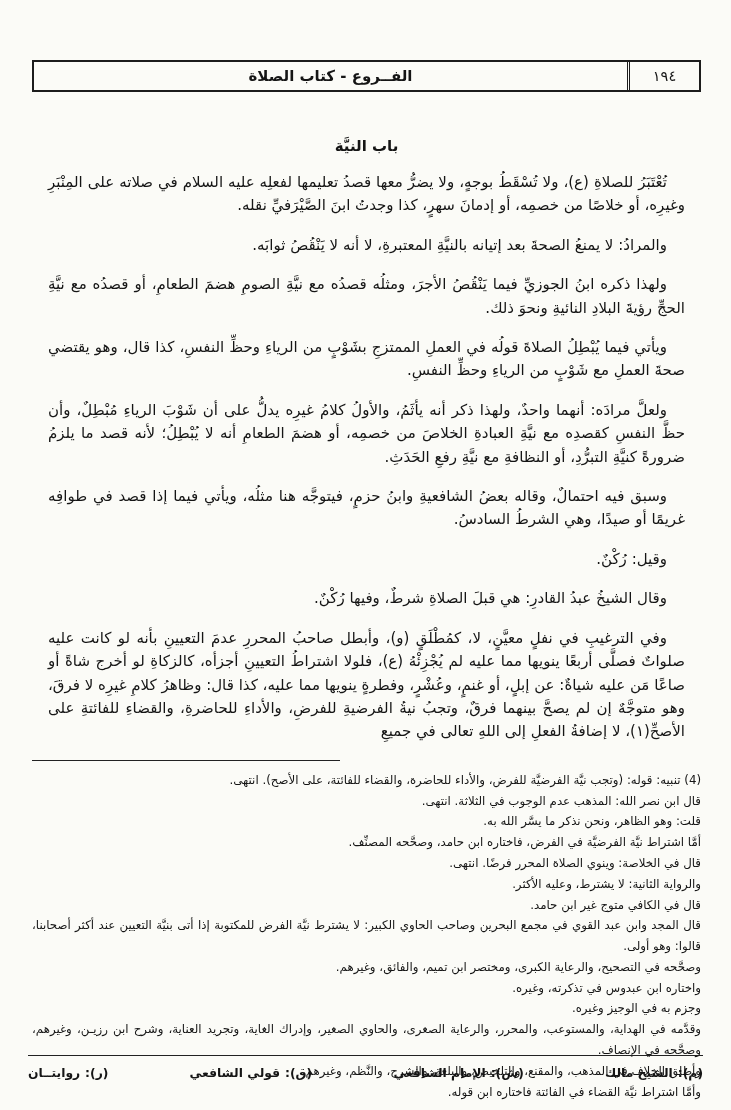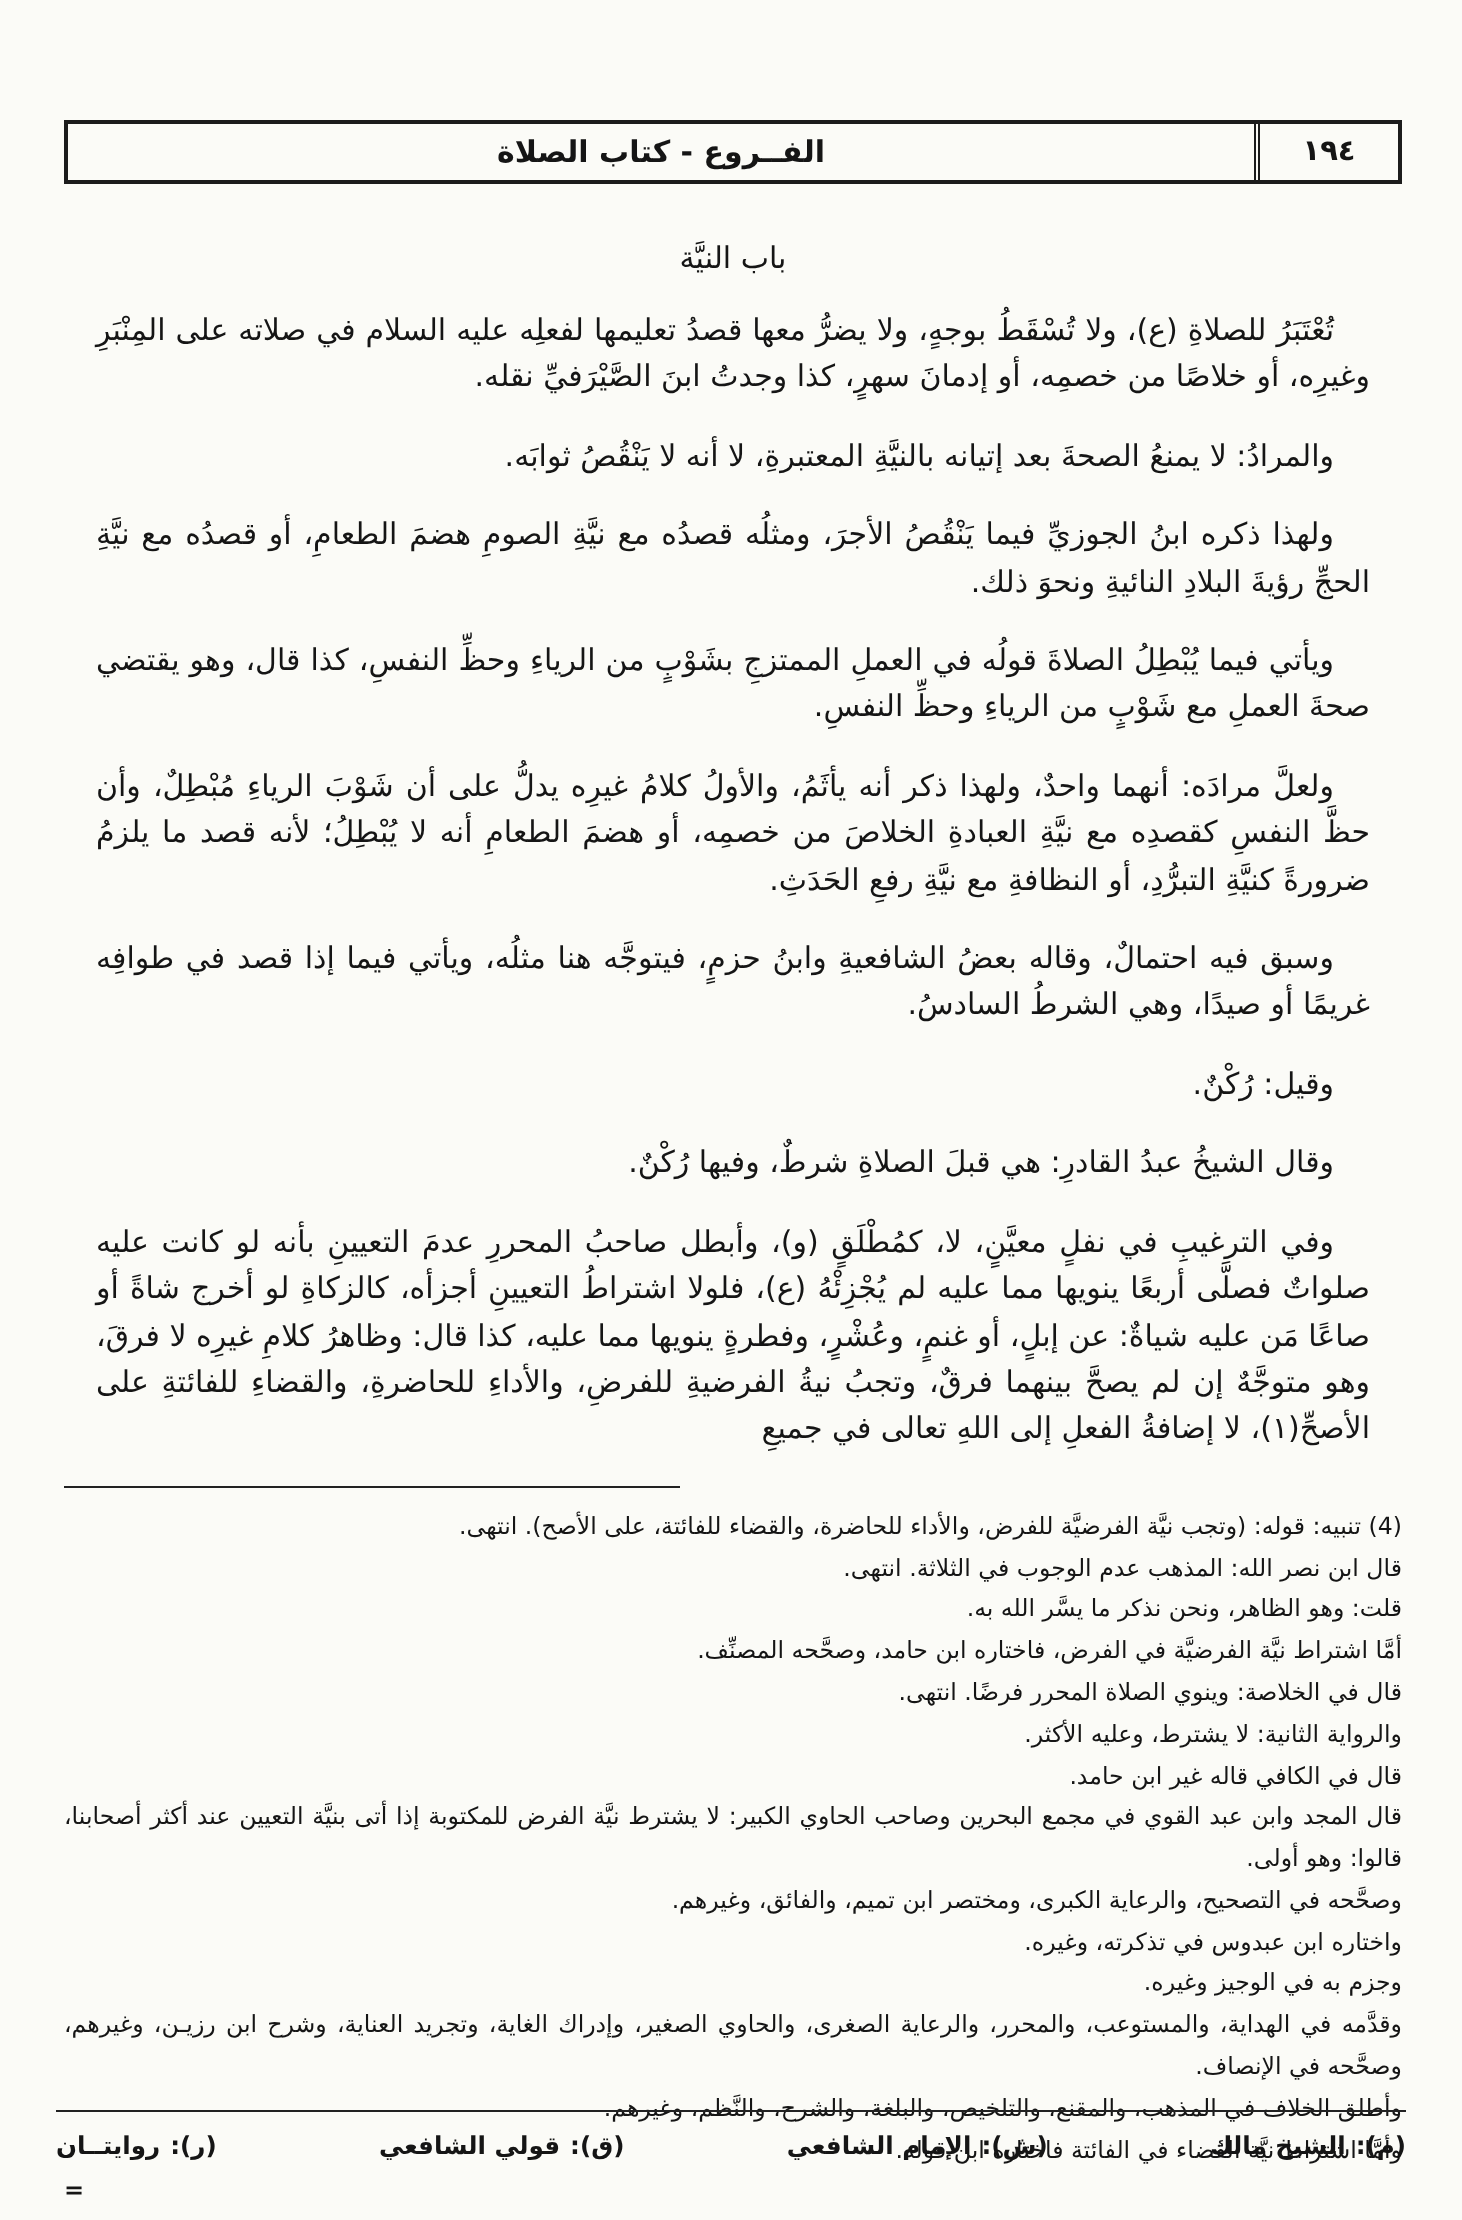--- a/index.html
+++ b/index.html
@@ -26,36 +26,36 @@
     border: 2px solid #1c1c1c;
     height: 32px;
     align-items: stretch;
   }
   .header-page-cell {
     width: 72px;
     border-left: 3px double #1c1c1c;
     display: flex;
     align-items: center;
     justify-content: center;
-    font-weight: bold;
+    font-weight: normal;
     font-size: 14.5px;
   }
   .header-title-cell {
     flex: 1;
     display: flex;
     align-items: center;
     justify-content: center;
     font-weight: bold;
     font-size: 15px;
   }
   .chapter-title {
     text-align: center;
-    font-weight: normal;
+    font-weight: bold;
     font-size: 15px;
-    margin: 28px 0 14px 0;
+    margin: 45px 0 14px 0;
   }
   .body-text p {
     margin: 16px;
     font-size: 15px;
     line-height: 23.4px;
     text-align: justify;
     text-indent: 18px;
   }
   .footnote-sep {
     width: 46%;
@@ -117,21 +117,21 @@
 
   <hr class="footnote-sep">
 
   <div class="footnote">
     <p>(4) تنبيه: قوله: (وتجب نيَّة الفرضيَّة للفرض، والأداء للحاضرة، والقضاء للفائتة، على الأصح). انتهى.</p>
     <p>قال ابن نصر الله: المذهب عدم الوجوب في الثلاثة. انتهى.</p>
     <p>قلت: وهو الظاهر، ونحن نذكر ما يسَّر الله به.</p>
     <p>أمَّا اشتراط نيَّة الفرضيَّة في الفرض، فاختاره ابن حامد، وصحَّحه المصنِّف.</p>
     <p>قال في الخلاصة: وينوي الصلاة المحرر فرضًا. انتهى.</p>
     <p>والرواية الثانية: لا يشترط، وعليه الأكثر.</p>
-    <p>قال في الكافي قاله غير ابن حامد.</p>
+    <p>قال في الكافي متوج غير ابن حامد.</p>
     <p>قال المجد وابن عبد القوي في مجمع البحرين وصاحب الحاوي الكبير: لا يشترط نيَّة الفرض للمكتوبة إذا أتى بنيَّة التعيين عند أكثر أصحابنا، قالوا: وهو أولى.</p>
     <p>وصحَّحه في التصحيح، والرعاية الكبرى، ومختصر ابن تميم، والفائق، وغيرهم.</p>
     <p>واختاره ابن عبدوس في تذكرته، وغيره.</p>
     <p>وجزم به في الوجيز وغيره.</p>
     <p>وقدَّمه في الهداية، والمستوعب، والمحرر، والرعاية الصغرى، والحاوي الصغير، وإدراك الغاية، وتجريد العناية، وشرح ابن رزيـن، وغيرهم، وصحَّحه في الإنصاف.</p>
     <p>وأطلق الخلاف في المذهب، والمقنع، والتلخيص، والبلغة، والشرح، والنَّظم، وغيرهم.</p>
     <p>وأمَّا اشتراط نيَّة القضاء في الفائتة فاختاره ابن قوله.</p>
     <div class="footnote-cont">=</div>
   </div>
 

